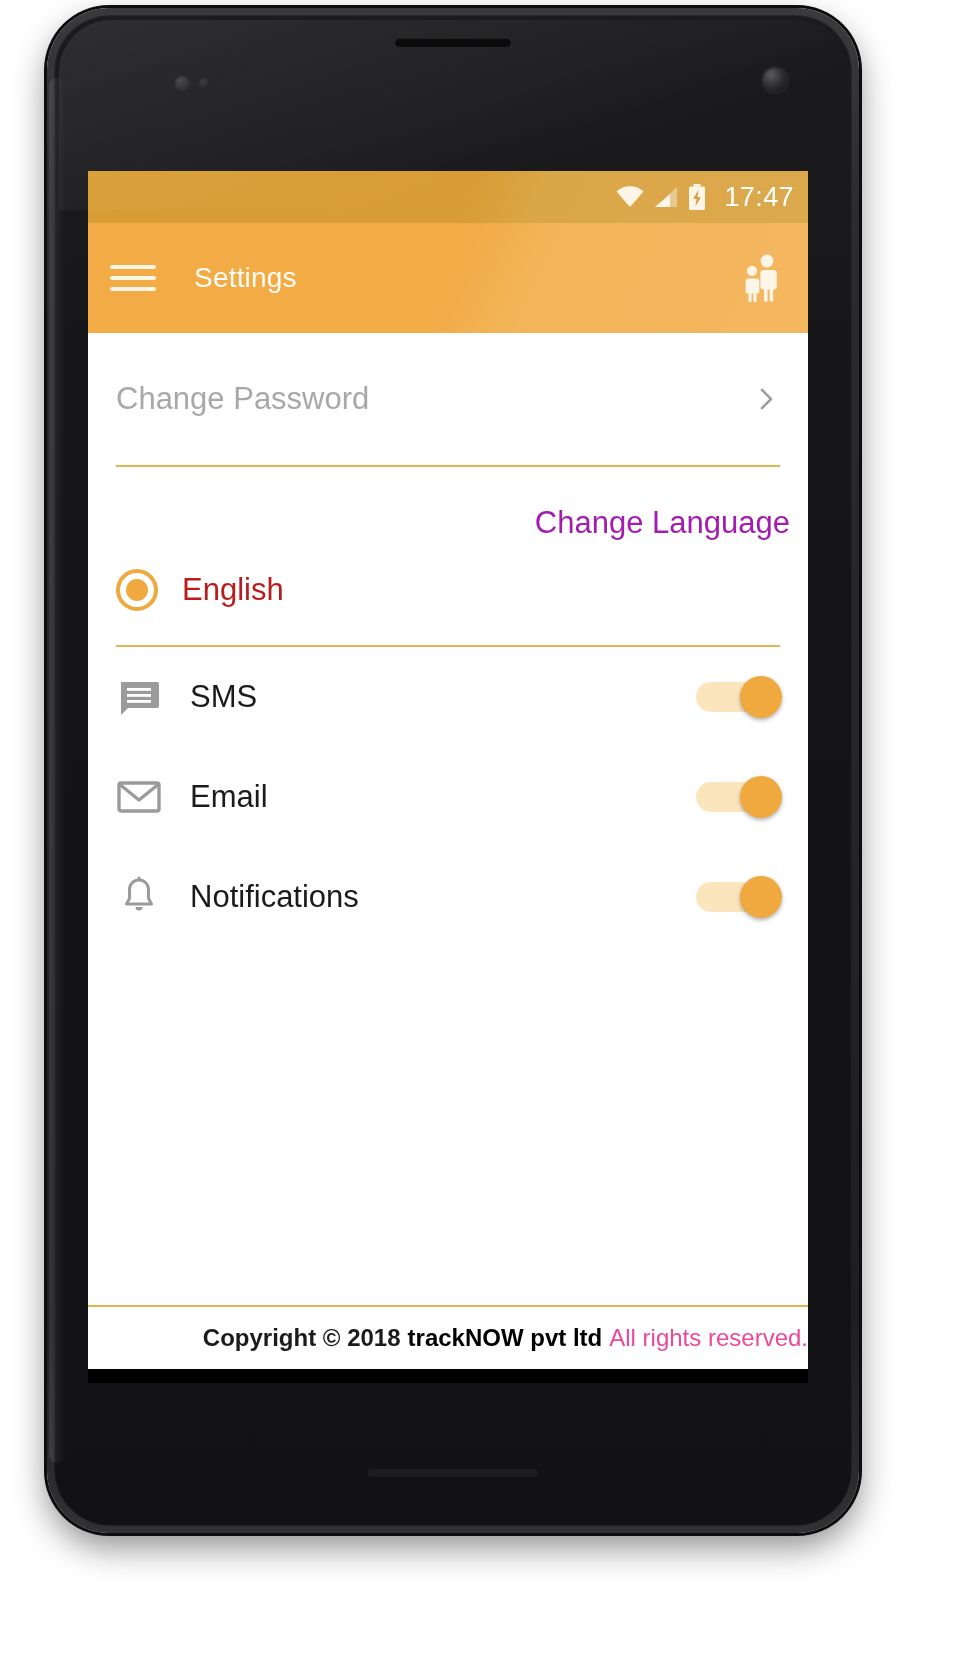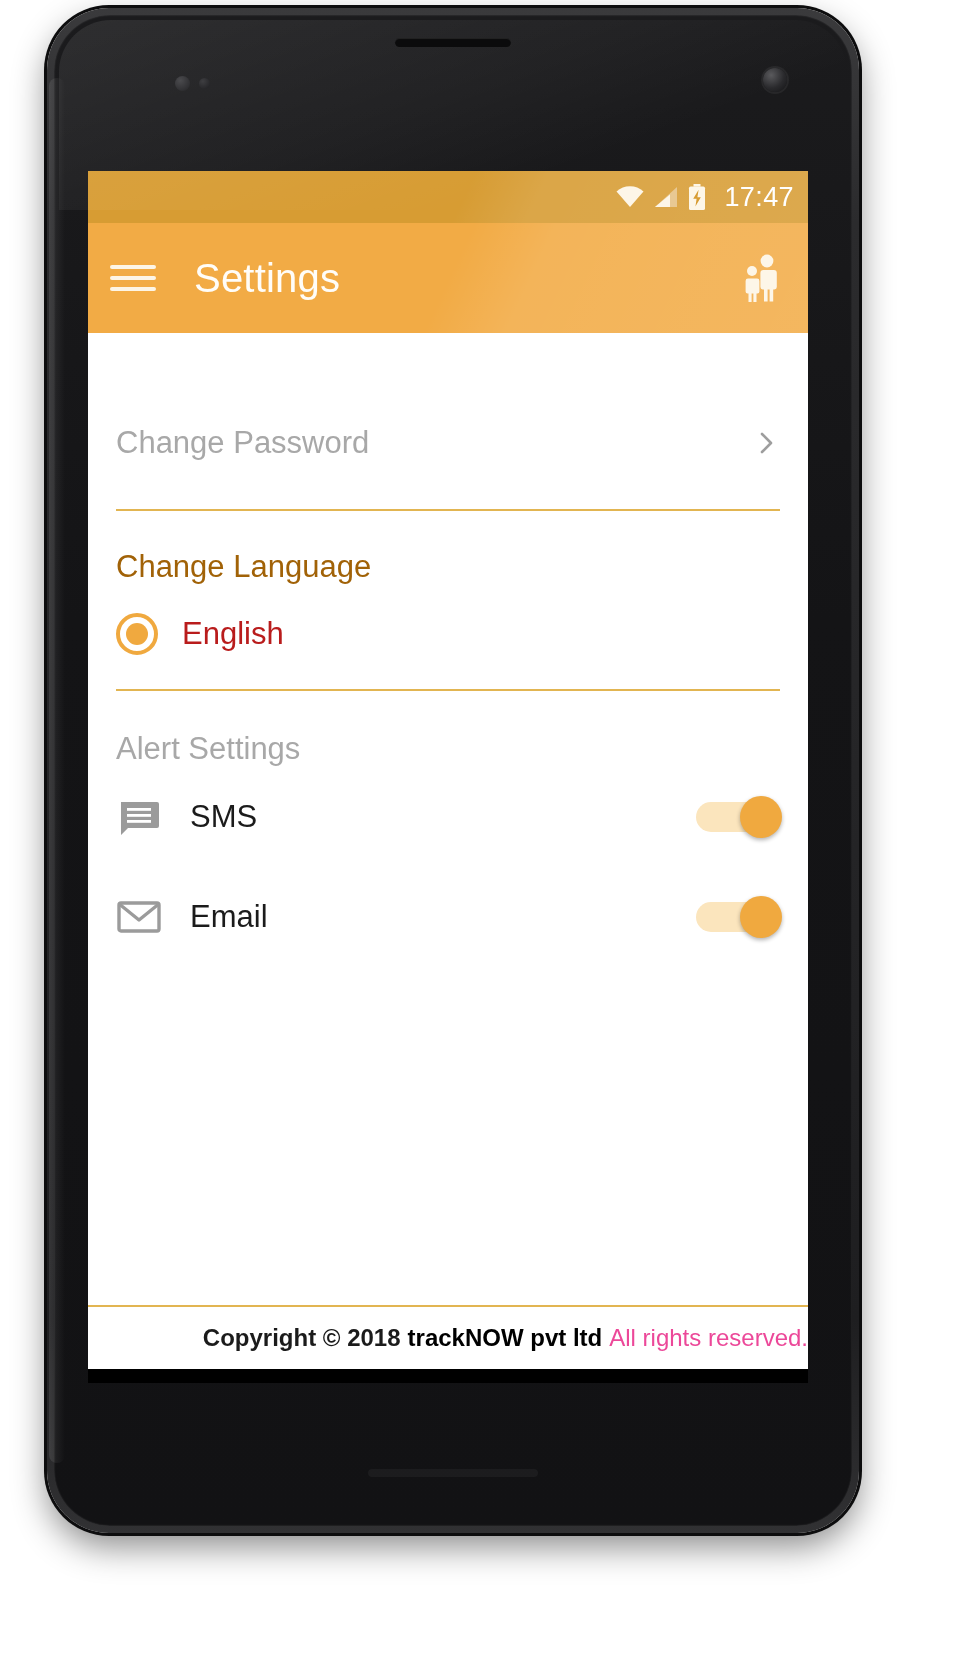--- a/index.html
+++ b/index.html
@@ -109,56 +109,55 @@
   }
   .appbar::after{
     content:""; position:absolute; inset:0;
     background: linear-gradient(115deg, rgba(255,255,255,0) 50%, rgba(255,255,255,.11) 61%, rgba(255,255,255,.14) 100%);
     pointer-events:none;
   }
   .hamburger { width: 46px; height: 34px; display:flex; flex-direction:column; justify-content:space-between;
                position:relative; z-index:2; cursor:pointer; padding: 4px 0;}
   .hamburger span { display:block; height: 4px; background: #fdf5e6; border-radius:2px; }
   .appbar-title {
-    color:#fffdf8; font-size: 40px; font-weight: 400; margin-left: 38px;
+    color:#fffdf8; font-size: 28px; font-weight: 400; margin-left: 38px;
     position:relative; z-index:2; letter-spacing:.2px;
   }
   .appbar-spacer{ flex:1; }
   .family-icon { width: 46px; height: 52px; position:relative; z-index:2; }
 
   
   .content {
     background:#fff;
     height: 972px;
     display:flex; flex-direction:column;
   }
 
   .row-password {
     height: 132px;
     display:flex; align-items:center;
     padding: 0 46px 0 28px;
     position: relative;
-    margin-top: 44px;
   }
   .row-password .lbl {
     font-size: 31px; color:#a8a8a8; font-weight:400;
   }
   .chev {
     position:absolute; right: 30px; top: 50%; transform: translateY(-50%);
     width: 22px; height: 22px;
   }
 
   .divider {
     height: 2px;
     background: #e2b551;
     margin: 0 28px;
   }
 
   .lang-head {
-    font-size: 31px; color:#a16207; padding: 38px 28px 0 28px;
+    font-size: 31px; color:#a21caf; padding: 38px 18px 0 28px; text-align: right;
   }
   .lang-row {
     display:flex; align-items:center;
     padding: 28px 28px 34px 28px;
   }
   .radio {
     width: 42px; height: 42px; border-radius: 50%;
     border: 4px solid #f0a93f;
     display:flex; align-items:center; justify-content:center;
     flex: 0 0 auto;
@@ -293,21 +292,20 @@
 
         <div class="lang-head">Change Language</div>
         <div class="lang-row">
           <div class="radio">
             <div class="dot"></div>
           </div>
           <div class="lang-label">English</div>
         </div>
         <div class="divider"></div>
 
-        <div class="alert-head">Alert Settings</div>
 
         <div class="alert-row">
           <div class="alert-ico">
             <svg viewBox="0 0 46 46" width="46" height="46">
               <path d="M5 8 h36 a2 2 0 0 1 2 2 v22 a2 2 0 0 1 -2 2 h-29 l-7 7 Z" fill="#9b9b9b"></path>
               <rect x="11" y="14" width="24" height="2.8" fill="#ffffff"></rect>
               <rect x="11" y="20" width="24" height="2.8" fill="#ffffff"></rect>
               <rect x="11" y="26" width="24" height="2.8" fill="#ffffff"></rect>
             </svg>
           </div>
@@ -325,20 +323,34 @@
               <path d="M4.5 11 L23 26 L41.5 11" fill="none" stroke="#9b9b9b" stroke-width="3.4" stroke-linecap="round" stroke-linejoin="round"></path>
             </svg>
           </div>
           <div class="alert-label">Email</div>
           <div class="toggle">
             <div class="track"></div>
             <div class="thumb"></div>
           </div>
         </div>
 
+        <div class="alert-row">
+          <div class="alert-ico">
+            <svg viewBox="0 0 46 46" width="46" height="46">
+              <path d="M23 6 a9.5 9.5 0 0 1 9.5 9.5 v9 l3 5.5 h-25 l3 -5.5 v-9 A9.5 9.5 0 0 1 23 6 Z" fill="none" stroke="#9b9b9b" stroke-width="3" stroke-linejoin="round"></path>
+              <path d="M19.5 33 a3.5 3.5 0 0 0 7 0" fill="#9b9b9b"></path>
+              <rect x="21.4" y="2.6" width="3.2" height="4" rx="1.5" fill="#9b9b9b"></rect>
+            </svg>
+          </div>
+          <div class="alert-label">Notifications</div>
+          <div class="toggle">
+            <div class="track"></div>
+            <div class="thumb"></div>
+          </div>
+        </div>
 
 
         <div class="content-spacer"></div>
       </div>
 
       <div class="footer-divider"></div>
       <div class="footer">
         <span class="strong">Copyright © 2018</span>
         <span class="brand">trackNOW pvt ltd</span>
         <span class="rest">All rights reserved.</span>

